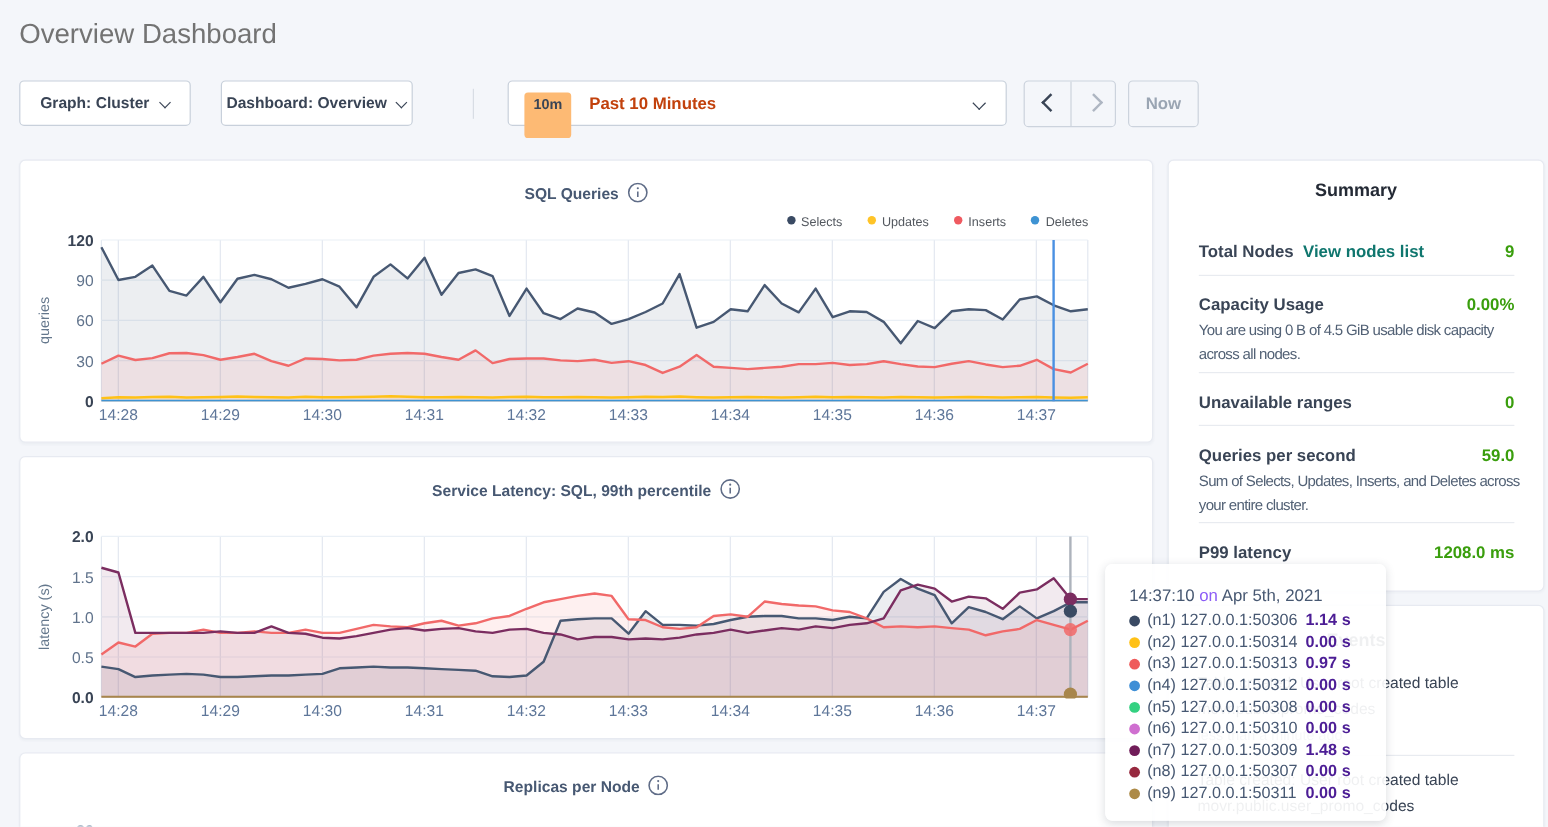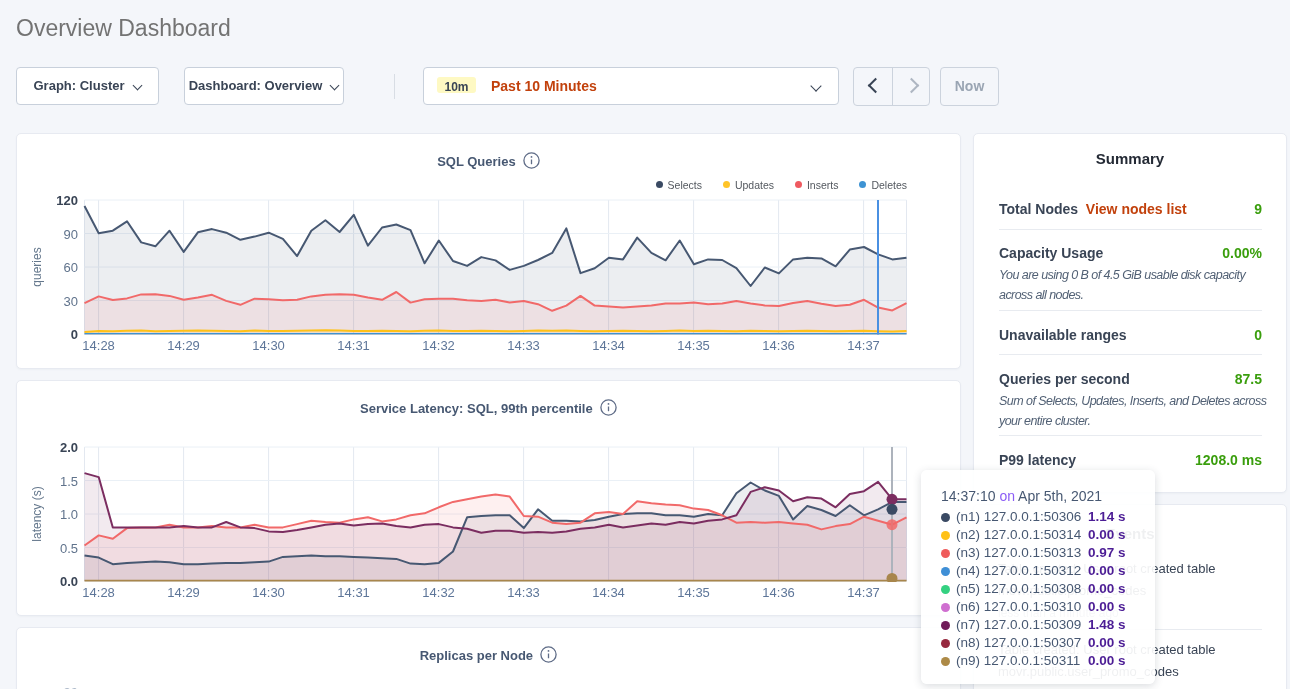--- a/index.html
+++ b/index.html
@@ -7,21 +7,21 @@
   box-shadow:0 1px 2px rgba(60,70,90,0.04); }
 h1 { position:absolute; left:16px; top:15px; font-size:23px; font-weight:400; color:#737373; }
 .btn { position:absolute; top:67px; height:38px; background:#fff; border:1px solid #C8D0DB;
   border-radius:4px; font-size:13px; font-weight:bold; color:#394455; line-height:36px; text-align:center; }
 .chev { display:inline-block; margin-left:9px; width:8px; height:8px; position:relative; top:-2px; }
 .chev:before { content:""; position:absolute; left:0; top:2px; width:6px; height:6px;
   border-right:1.6px solid #394455; border-bottom:1.6px solid #394455; transform:rotate(45deg); }
 .sep { position:absolute; left:394px; top:74px; width:1px; height:25px; background:#D8DDE4; }
 .timebox { position:absolute; left:423px; top:67px; width:416px; height:38px; background:#fff;
   border:1px solid #C8D0DB; border-radius:4px; }
-.badge10 { position:absolute; left:13px; top:9px; width:39px; height:16px; background:#fef9c3;
+.badge10 { position:absolute; left:13px; top:9px; width:39px; height:38px; background:#fdba74;
   border-radius:3px; font-size:12px; font-weight:bold; color:#394455; text-align:center; line-height:20px; }
 .timetext { position:absolute; left:67px; top:10px; font-size:14px; font-weight:bold; color:#c2410c; }
 .tchev { position:absolute; right:17px; top:14px; width:9px; height:9px; }
 .tchev:before { content:""; position:absolute; width:7px; height:7px;
   border-right:1.6px solid #394455; border-bottom:1.6px solid #394455; transform:rotate(45deg); }
 .arrows { position:absolute; left:853px; top:67px; width:77px; height:39px;
   border:1px solid #CCD3DD; border-radius:4px; }
 .arrows .mid { position:absolute; left:38px; top:0; width:1px; height:37px; background:#CCD3DD; }
 .arr { position:absolute; top:12px; width:11px; height:11px; }
 .arrL:before { content:""; position:absolute; left:3px; width:9px; height:9px;
@@ -29,23 +29,23 @@
 .arrR:before { content:""; position:absolute; left:-1px; width:9px; height:9px;
   border-right:2.6px solid #AEB6C2; border-top:2.6px solid #AEB6C2; transform:rotate(45deg); }
 .nowbtn { position:absolute; left:940px; top:67px; width:59px; height:39px; border:1px solid #CCD3DD;
   border-radius:4px; font-size:14px; font-weight:bold; color:#9AA5B3; text-align:center; line-height:37px; }
 .ctitle { position:absolute; width:100%; top:18px; text-align:center; font-size:13px;
   font-weight:bold; color:#475872; }
 .legend { position:absolute; top:45px; right:53px; font-size:10.5px; color:#53585F; }
 .legend span.item { margin-left:18px; }
 .summary-row { position:absolute; left:25px; right:24px; font-size:14px; font-weight:bold; color:#394455; }
 .summary-row .val { float:right; color:#3A9E0D; }
-.scap { position:absolute; left:25px; right:10px; font-size:12.5px; letter-spacing:-0.55px; color:#526175; line-height:20px; font-weight:normal;font-style:italic; }
+.scap { position:absolute; left:25px; right:10px; font-size:12.5px; letter-spacing:-0.55px; color:#526175; line-height:20px; font-weight:normal; }
 .sdiv { position:absolute; left:25px; right:24px; height:1px; background:#E8EBF0; }
-.link { color:#c2410c; }
+.link { color:#0f766e; }
 .tooltip { position:absolute; left:921px; top:470px; width:234px; height:214px;
   background:rgba(255,255,255,0.92); border-radius:6px; box-shadow:0 2px 8px rgba(50,60,80,0.18);
   z-index:10; padding:18px 0 0 20px; }
 .thead { font-size:14px; color:#475872; margin-bottom:5px; }
 .thead .on { color:#8b5cf6;margin-top:35px; }
 .trow { height:18px; font-size:13.5px; color:#475872; white-space:nowrap; }
 .tdot { display:inline-block; width:9px; height:9px; border-radius:50%; margin-right:6px; vertical-align:-1px; }
 .tlabel { display:inline-block; width:132px; }
 .tval { font-weight:bold; color:#4c1d95; }
 .event { font-size:13px; color:#394455; line-height:22px; }
@@ -193,21 +193,21 @@
 
 <div class="panel" style="left:973px;top:133px;width:314px;height:360px">
   <div style="position:absolute;width:100%;top:16px;text-align:center;font-size:15px;font-weight:bold;color:#242A35">Summary</div>
   <div class="summary-row" style="top:67px">Total Nodes&nbsp;&nbsp;<span class="link">View nodes list</span><span class="val">9</span></div>
   <div class="sdiv" style="top:95px"></div>
   <div class="summary-row" style="top:111px">Capacity Usage<span class="val">0.00%</span></div>
   <div class="scap" style="top:131px">You are using 0 B of 4.5 GiB usable disk capacity<br>across all nodes.</div>
   <div class="sdiv" style="top:176px"></div>
   <div class="summary-row" style="top:193px">Unavailable ranges<span class="val">0</span></div>
   <div class="sdiv" style="top:220px"></div>
-  <div class="summary-row" style="top:237px">Queries per second<span class="val">87.5</span></div>
+  <div class="summary-row" style="top:237px">Queries per second<span class="val">59.0</span></div>
   <div class="scap" style="top:257px">Sum of Selects, Updates, Inserts, and Deletes across<br>your entire cluster.</div>
   <div class="sdiv" style="top:301px"></div>
   <div class="summary-row" style="top:318px">P99 latency<span class="val">1208.0 ms</span></div>
 </div>
 
 <div class="panel" style="left:973px;top:504px;width:314px;height:240px">
   <div style="position:absolute;width:100%;top:20px;text-align:center;font-size:15px;font-weight:bold;color:#394455">Events</div>
   <div class="event" style="position:absolute;left:24px;top:53px;width:280px">Table created: User root created table<br>movr.public.promo_codes<br><span class="etime">less than a minute ago</span></div>
   <div class="sdiv" style="top:124px"></div>
   <div class="event" style="position:absolute;left:24px;top:134px;width:280px">Table created: User root created table<br>movr.public.user_promo_codes<br><span class="etime">less than a minute ago</span></div>

